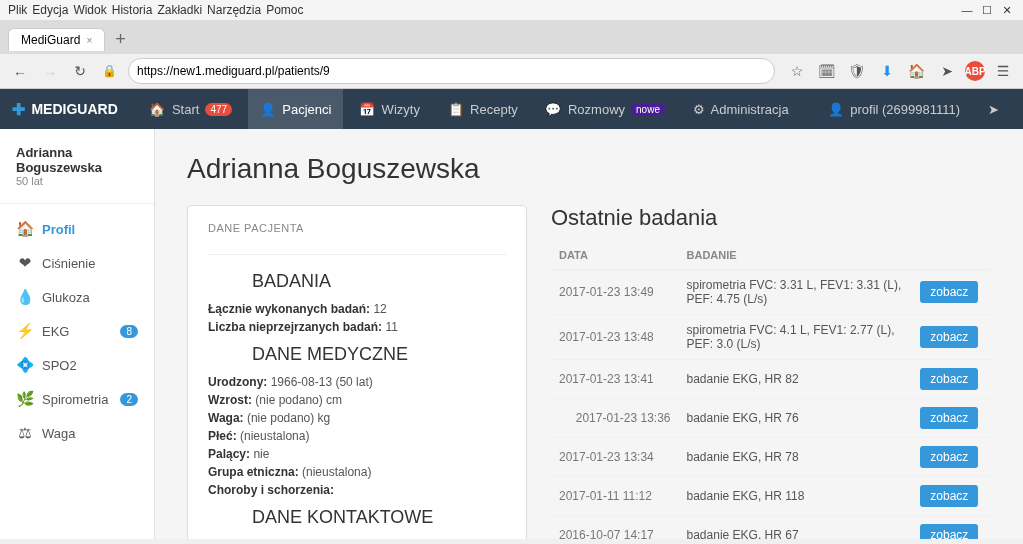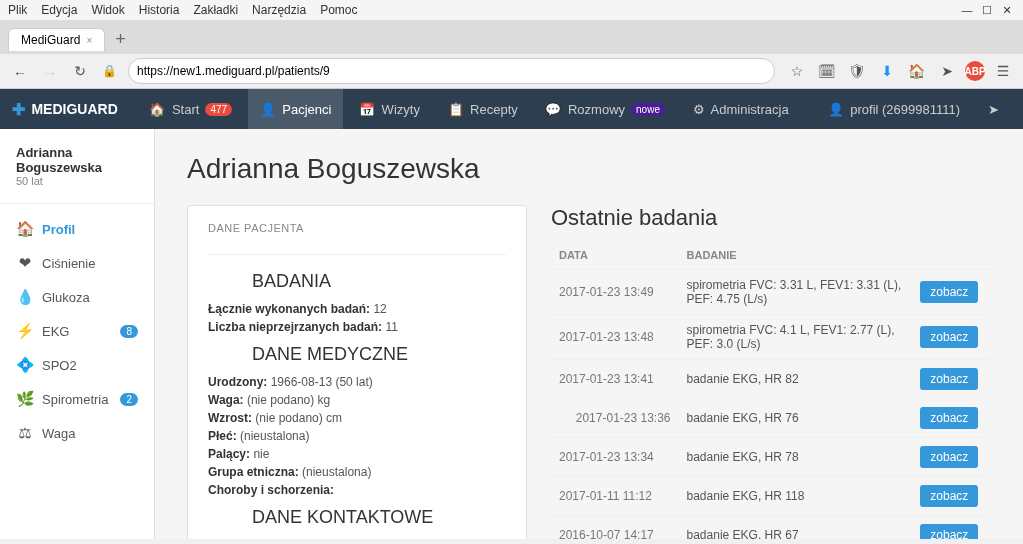--- a/index.html
+++ b/index.html
@@ -1,17 +1,17 @@
 <!DOCTYPE html>
 <html><head>
   <meta charset="utf-8">
   <style>
     * { margin: 0; padding: 0; box-sizing: border-box; }
     body { font-family: Arial, sans-serif; font-size: 13px; background: #f0f0f0; width: 1023px; height: 544px; overflow: hidden; }
-    .browser-menu-bar { display: flex; align-items: center; padding: 2px 8px; font-size: 12px; gap: 14px; background: #f5f5f5; border-bottom: 1px solid #ddd; }
+    .browser-menu-bar { display: flex; align-items: center; padding: 2px 8px; font-size: 12px; gap: 5px; background: #f5f5f5; border-bottom: 1px solid #ddd; }
     .browser-menu-bar span { cursor: pointer; color: #333; }
     .browser-window-controls { display: flex; gap: 4px; margin-left: auto; }
     .win-btn { width: 16px; height: 16px; display: inline-flex; align-items: center; justify-content: center; font-size: 11px; cursor: pointer; color: #555; }
 
     .tab-bar { display: flex; align-items: center; padding: 4px 8px 0; background: #dcdcdc; gap: 2px; }
     .tab { display: flex; align-items: center; background: white; padding: 4px 12px; border-radius: 6px 6px 0 0; font-size: 12px; gap: 6px; border: 1px solid #ccc; border-bottom: none; }
     .tab-close { color: #888; font-size: 10px; cursor: pointer; }
     .new-tab { font-size: 18px; color: #666; cursor: pointer; padding: 4px 8px; }
 
     .address-bar { display: flex; align-items: center; padding: 4px 8px; gap: 6px; background: #f0f0f0; border-bottom: 1px solid #ccc; }
@@ -204,26 +204,26 @@
           <strong>Liczba nieprzejrzanych badań:</strong>
           <span>11</span>
         </div>
 
         <h2 class="section-heading">DANE MEDYCZNE</h2>
         <div class="data-row">
           <strong>Urodzony:</strong>
           <span>1966-08-13 (50 lat)</span>
         </div>
         <div class="data-row">
+          <strong>Wzrost:</strong>
+          <span>(nie podano) cm</span>
+        </div>
+        <div class="data-row">
           <strong>Waga:</strong>
           <span>(nie podano) kg</span>
-        </div>
-        <div class="data-row">
-          <strong>Wzrost:</strong>
-          <span>(nie podano) cm</span>
         </div>
         <div class="data-row">
           <strong>Płeć:</strong>
           <span>(nieustalona)</span>
         </div>
         <div class="data-row">
           <strong>Palący:</strong>
           <span>nie</span>
         </div>
         <div class="data-row">

